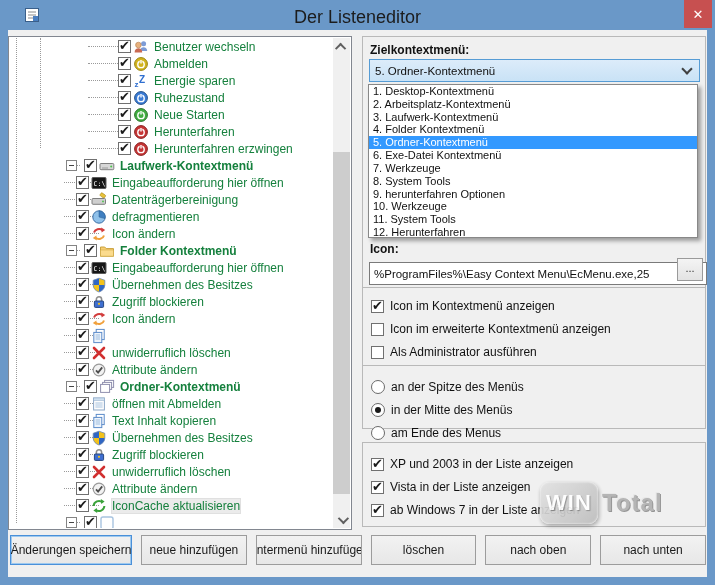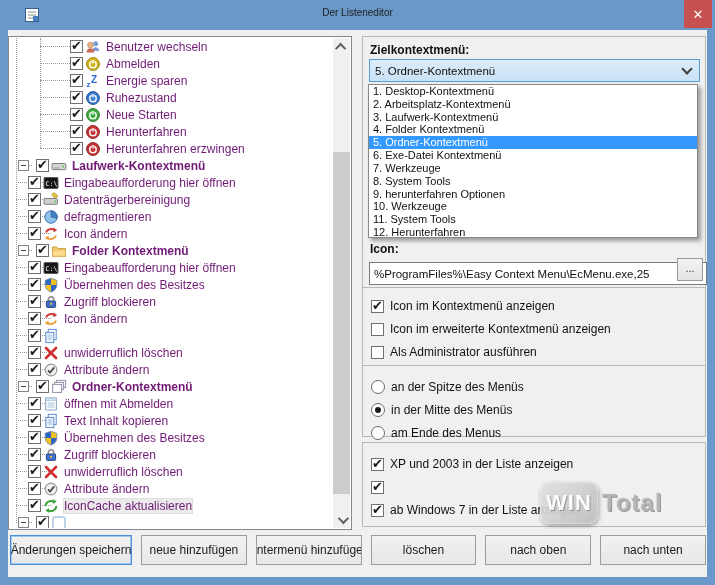--- a/index.html
+++ b/index.html
@@ -1,30 +1,30 @@
 <!DOCTYPE html>
 <html><head>
 <meta charset="utf-8">
 <style>
   html,body{margin:0;padding:0;background:#d9d9d9;font-family:"Liberation Sans",sans-serif;}
   .win{position:relative;width:715px;height:585px;background:#6a98c8;box-shadow:0 0 0 1px #3c608a;overflow:hidden;}
   .titlebar{position:absolute;left:0;top:0;width:715px;height:30px;}
-  .title{position:absolute;left:0;right:0;top:7px;text-align:center;font-size:10px;color:#1c1c1c;}
+  .title{position:absolute;left:0;right:0;top:7px;text-align:center;font-size:18px;color:#1c1c1c;}
   .appicon{position:absolute;left:24px;top:7px;width:16px;height:16px;}
   .closebtn{position:absolute;left:684px;top:0;width:28px;height:28px;background:#c75050;color:#fff;
     display:flex;align-items:center;justify-content:center;font-size:13px;font-family:"DejaVu Sans",sans-serif;cursor:pointer;}
   .content{position:absolute;left:8px;top:30px;width:699px;height:547px;background:#f0f0f0;}
 
   
   .tree{position:absolute;left:0;top:6px;width:344px;height:494px;background:#fff;border:1px solid #828790;box-sizing:border-box;}
   .tree-inner{position:absolute;left:1px;top:1px;right:18px;bottom:1px;overflow:hidden;}
   .vline{position:absolute;width:0;border-left:1px dotted #9a9a9a;}
   .vline.l1{left:6px;top:0;height:485px;}
   .vline.l2{left:30px;top:0;height:110px;}
-  .trow{position:relative;height:17px;display:flex;align-items:center;font-size:12px;color:#701a75;}
+  .trow{position:relative;height:17px;display:flex;align-items:center;font-size:12px;color:#15803d;margin-left:48px;}
   .trow::before{content:"";position:absolute;top:8px;border-top:1px dotted #9a9a9a;}
   .trow.lvl1::before{left:13px;width:9px;}
   .trow.lvl2::before{left:6px;width:35px;}
   .trow.lvl3::before{left:30px;width:30px;}
   .trow.lvl1{padding-left:8px;text-align:right;}
   .trow.lvl2{padding-left:18px;}
   .trow.lvl3{padding-left:60px;}
   .exp{width:9px;height:9px;background:#fff;border:1px solid #848484;position:relative;margin-right:7px;z-index:2;flex:0 0 auto;}
   .exp::after{content:"";position:absolute;left:2px;top:4px;width:5px;height:1px;background:#444;}
   .cb{width:13px;height:13px;background:#fff;border:1px solid #707070;box-sizing:border-box;position:relative;z-index:2;flex:0 0 auto;}
@@ -39,21 +39,21 @@
   .sb-up{top:0;}.sb-down{bottom:0;}
   .chev{width:6px;height:6px;border-left:2px solid #5f5f5f;border-top:2px solid #5f5f5f;}
   .sb-up .chev{transform:rotate(45deg) translateY(2px);}
   .sb-down .chev{transform:rotate(225deg) translateY(2px);}
   .sb-thumb{position:absolute;left:0;width:17px;top:114px;height:342px;background:#cdcdcd;cursor:pointer;}
 
   
   .gbox{position:absolute;left:354px;width:344px;background:#f0f0f0;border:1px solid #b9b9b9;box-sizing:border-box;}
   .boxA{top:6px;height:252px;}
   .boxB{top:257px;height:79px;}
-  .boxC{top:335px;height:72px;}
+  .boxC{top:335px;height:64px;}
   .boxD{top:412px;height:85px;}
   .blabel{position:absolute;left:7px;font-size:12px;font-weight:bold;color:#111;}
   .combo{position:absolute;left:6px;top:22px;width:331px;height:23px;background:linear-gradient(#dcecfa,#c9e2f6);
     border:1px solid #569cd5;box-sizing:border-box;display:flex;align-items:center;cursor:pointer;}
   .combo-text{font-size:11.5px;color:#111;padding-left:5px;flex:1;}
   .combo-chev{width:6px;height:6px;border-left:2px solid #404040;border-top:2px solid #404040;transform:rotate(225deg);margin-right:8px;margin-top:-3px;}
   .icon-input{position:absolute;left:6px;top:225px;width:338px;height:23px;border:1px solid #7a7a7a;box-sizing:border-box;
     font-size:11.5px;font-family:"Liberation Sans",sans-serif;padding:0 4px;background:#fff;color:#111;}
   .browse{position:absolute;left:314px;top:221px;width:26px;height:23px;background:linear-gradient(#f4f4f4,#e3e3e3);
     border:1px solid #9a9a9a;box-sizing:border-box;font-size:11px;line-height:18px;text-align:center;cursor:pointer;color:#333;}
@@ -500,20 +500,21 @@
     </div>
 
     <div class="gbox boxD">
       <div class="optcol pt13">
         <div class="optrow">
             <span class="cb checked"></span>
             <span>XP und 2003 in der Liste anzeigen</span>
           </div>
         <div class="optrow">
             <span class="cb checked"></span>
+            <span>Vista in der Liste anzeigen</span>
           </div>
         <div class="optrow">
             <span class="cb checked"></span>
             <span>ab Windows 7 in der Liste anzeigen</span>
           </div>
       </div>
     </div>
 
     <div class="ddlist">
       <div class="dd-item">1. Desktop-Kontextmenü</div>

